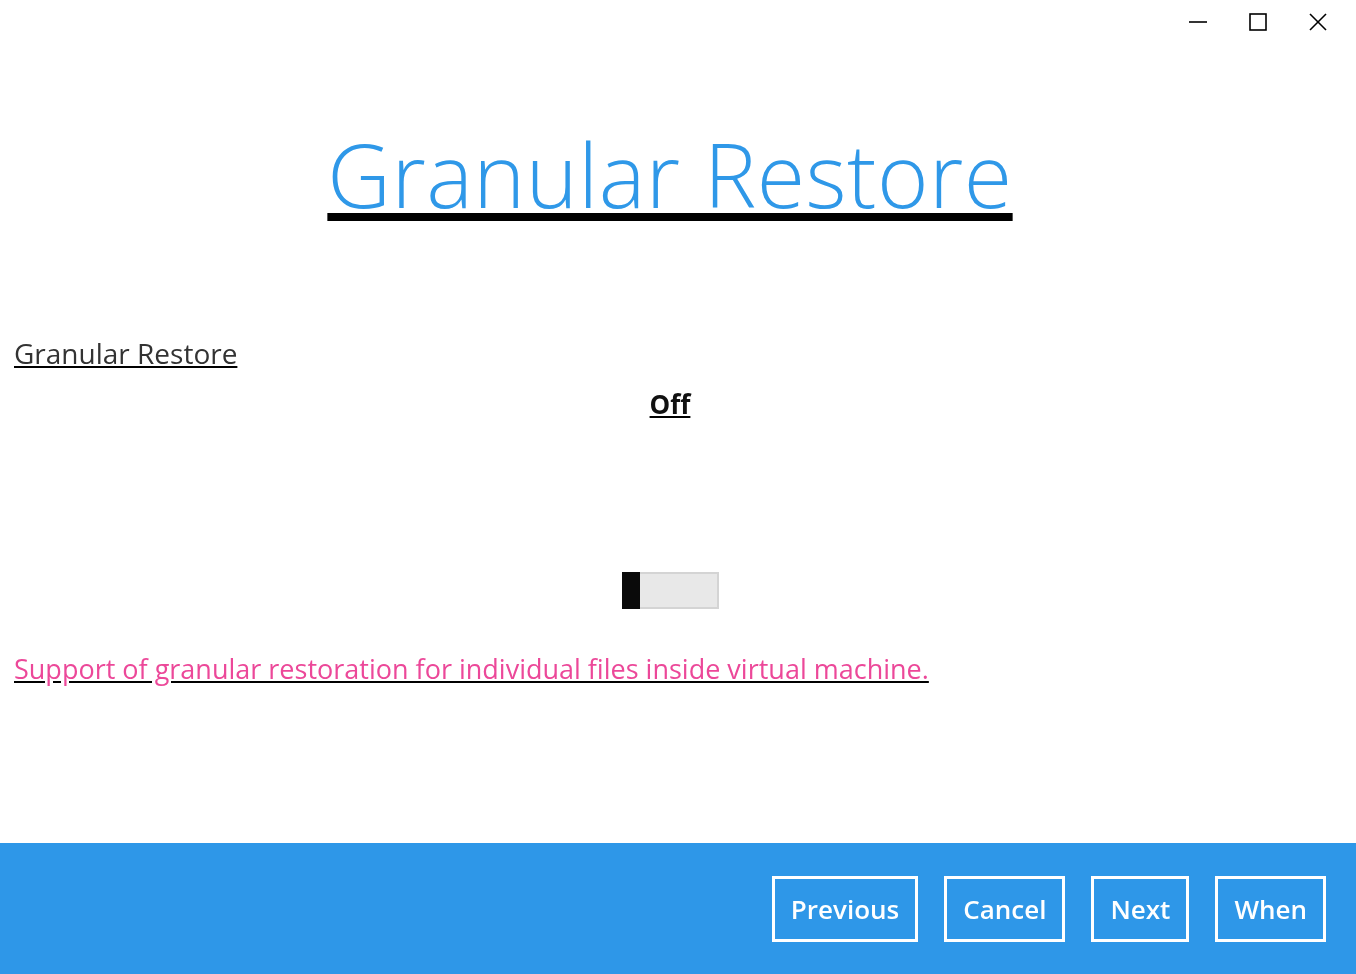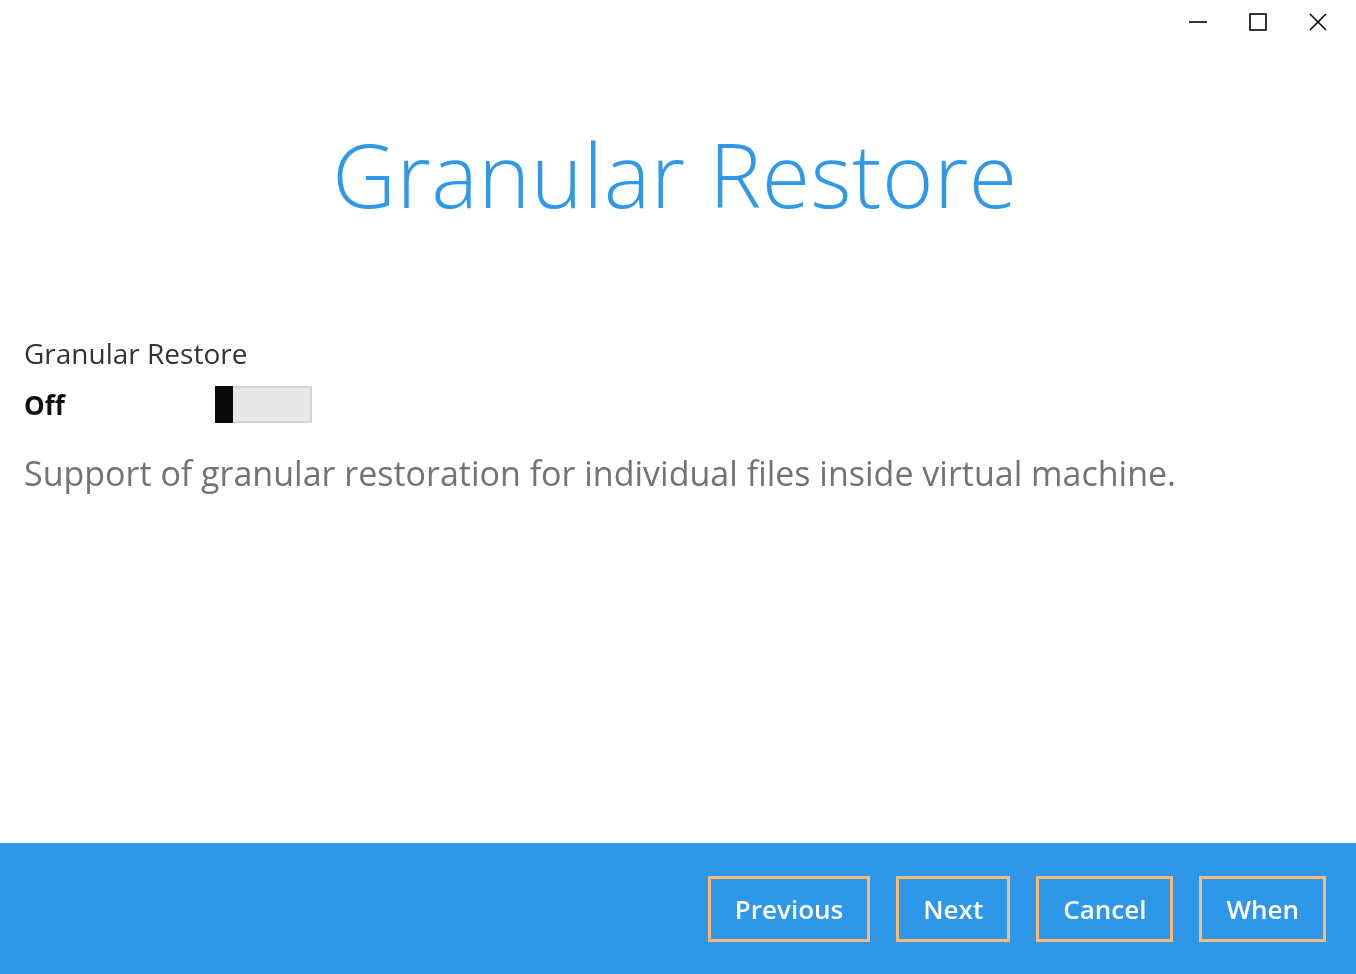--- a/index.html
+++ b/index.html
@@ -29,42 +29,44 @@
       align-items: center;
       justify-content: center;
       cursor: pointer;
     }
     .window-control svg {
       stroke: #000;
       stroke-width: 1.6;
       fill: none;
     }
     .content {
-      padding: 30px 30px 0 24px;
+      padding: 30px 30px 0 14px;
+      text-decoration: underline;
     }
     .page-title {
       text-align: center;
       color: #2f98e8;
       font-weight: 300;
       font-size: 88px;
       margin-top: 40px;
       margin-bottom: 100px;
       letter-spacing: 0.5px;
     }
     .section-label {
       font-size: 28px;
       color: #333;
       font-weight: 400;
       margin-bottom: 14px;
     }
     .toggle-row {
       display: flex;
       align-items: center;
       gap: 150px;
-      margin-bottom: 28px;
+      margin-bottom: 42px;
+      flex-direction: column;
     }
     .toggle-state {
       font-size: 26px;
       font-weight: 700;
       color: #111;
     }
     .toggle-switch {
       width: 97px;
       height: 37px;
       border: 2px solid #d4d4d4;
@@ -74,48 +76,48 @@
     }
     .toggle-knob {
       position: absolute;
       left: -2px;
       top: -2px;
       width: 18px;
       height: 37px;
       background: #0a0a0a;
     }
     .description {
-      font-size: 34px;
-      color: #737373;
+      font-size: 27px;
+      color: #ec4899;
       line-height: 1.35;
       text-align: justify;
     }
     .description p {
       margin-bottom: 28px;
     }
     .footer {
       position: absolute;
       bottom: 0;
       left: 0;
       right: 0;
       background: #2e97e8;
       height: 131px;
       display: flex;
       align-items: center;
       justify-content: flex-end;
       padding-right: 30px;
       gap: 26px;
     }
     .footer-button {
-      border: 3px solid #fdba74;
+      border: 3px solid #ffffff;
       background: transparent;
       color: #ffffff;
       font-size: 26px;
       font-weight: 600;
-      padding: 12px 24px;
+      padding: 12px 16px;
       cursor: pointer;
       font-family: inherit;
     }
   </style>
 </head>
 <body>
 
 <div class="titlebar">
   <div class="window-control">
     <svg width="20" height="20" viewBox="0 0 20 20">
@@ -147,16 +149,16 @@
     </div>
   </div>
 
   <div class="description">
     <p>Support of granular restoration for individual files inside virtual machine.</p>
   </div>
 </div>
 
 <div class="footer">
   <button class="footer-button">Previous</button>
+  <button class="footer-button">Cancel</button>
   <button class="footer-button">Next</button>
-  <button class="footer-button">Cancel</button>
   <button class="footer-button">When</button>
 </div>
 
 </body></html>

